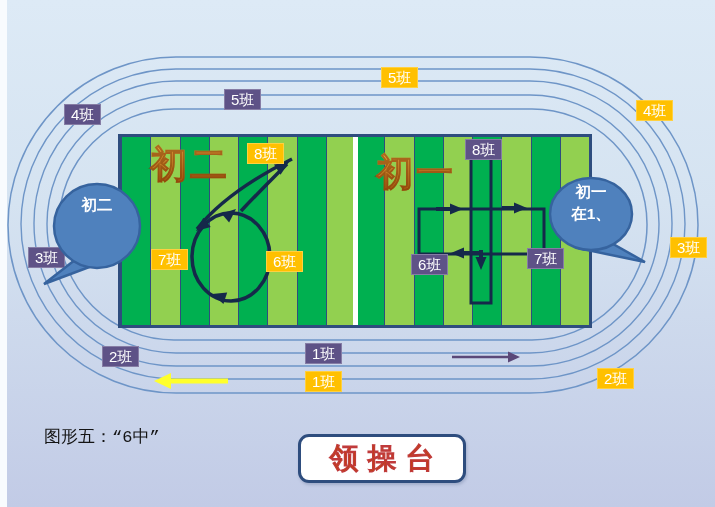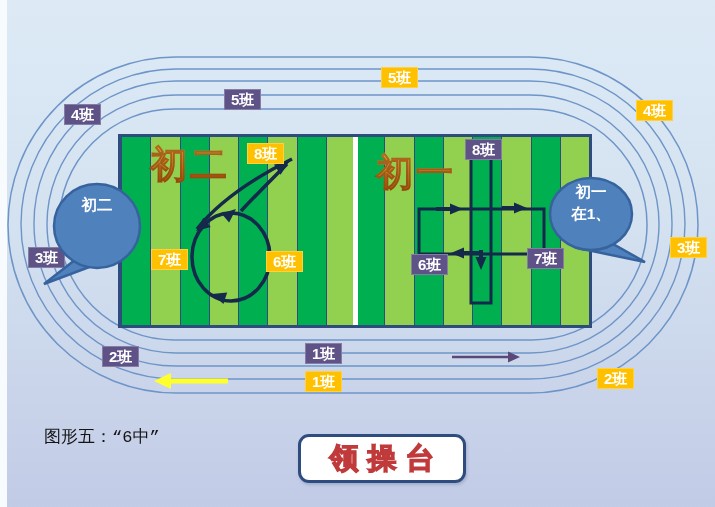--- a/index.html
+++ b/index.html
@@ -13,40 +13,40 @@
   #bubble-layer{z-index:8;}
   .field{
     position:absolute;left:118px;top:134px;width:474px;height:194px;
     box-sizing:border-box;border:3px solid #2e4d7e;display:flex;z-index:3;
   }
   .stripe{flex:1;border-left:1.5px solid #2e4d7e;}
   .stripe:first-child{border-left:none;}
   .divider{position:absolute;top:0;bottom:0;left:calc(50% - 2.5px);width:5px;z-index:4;}
   .clabel{
     position:absolute;z-index:7;font-size:15px;line-height:19px;
-    padding:1px 7px;white-space:nowrap;box-shadow:0 0 0 1px rgba(255,255,255,.25) inset;font-weight:bold;
+    padding:1px 7px;white-space:nowrap;box-shadow:0 0 0 1px rgba(255,255,255,.25) inset;
   }
   .grade-title{
     position:absolute;z-index:6;font-size:37px;font-weight:bold;letter-spacing:3px;
     -webkit-background-clip:text;background-clip:text;color:transparent;
     -webkit-text-stroke:0.8px rgba(130,62,8,.6);white-space:nowrap;
   }
   .bubble-text{
     position:absolute;z-index:9;width:84px;text-align:center;
     font-size:15.5px;line-height:22px;font-weight:bold;white-space:nowrap;
   }
   .caption{position:absolute;left:44px;top:426px;z-index:9;font-size:17px;line-height:23.5px;white-space:nowrap;}
   .podium{
     position:absolute;left:298px;top:434px;width:168px;height:49px;z-index:9;
     box-sizing:border-box;border:3px solid #2e4d7e;border-radius:11px;
     display:flex;align-items:center;justify-content:center;
     box-shadow:1px 2px 3px rgba(60,80,120,.25);
   }
   .podium-label{
-    font-size:29px;font-weight:bold;letter-spacing:9px;text-indent:9px;
+    font-size:29px;font-weight:normal;letter-spacing:9px;text-indent:9px;
     -webkit-text-stroke:1.3px #c03a3c;color:#c2410c;white-space:nowrap;
   }
 </style>
 </head>
 <body>
 
 <div class="stage" style="background: linear-gradient(rgb(221, 234, 246) 0%, rgb(213, 227, 241) 40%, rgb(194, 203, 230) 100%);">
 
   <div class="left-edge" style="background: rgb(248, 251, 254);"></div>
 

